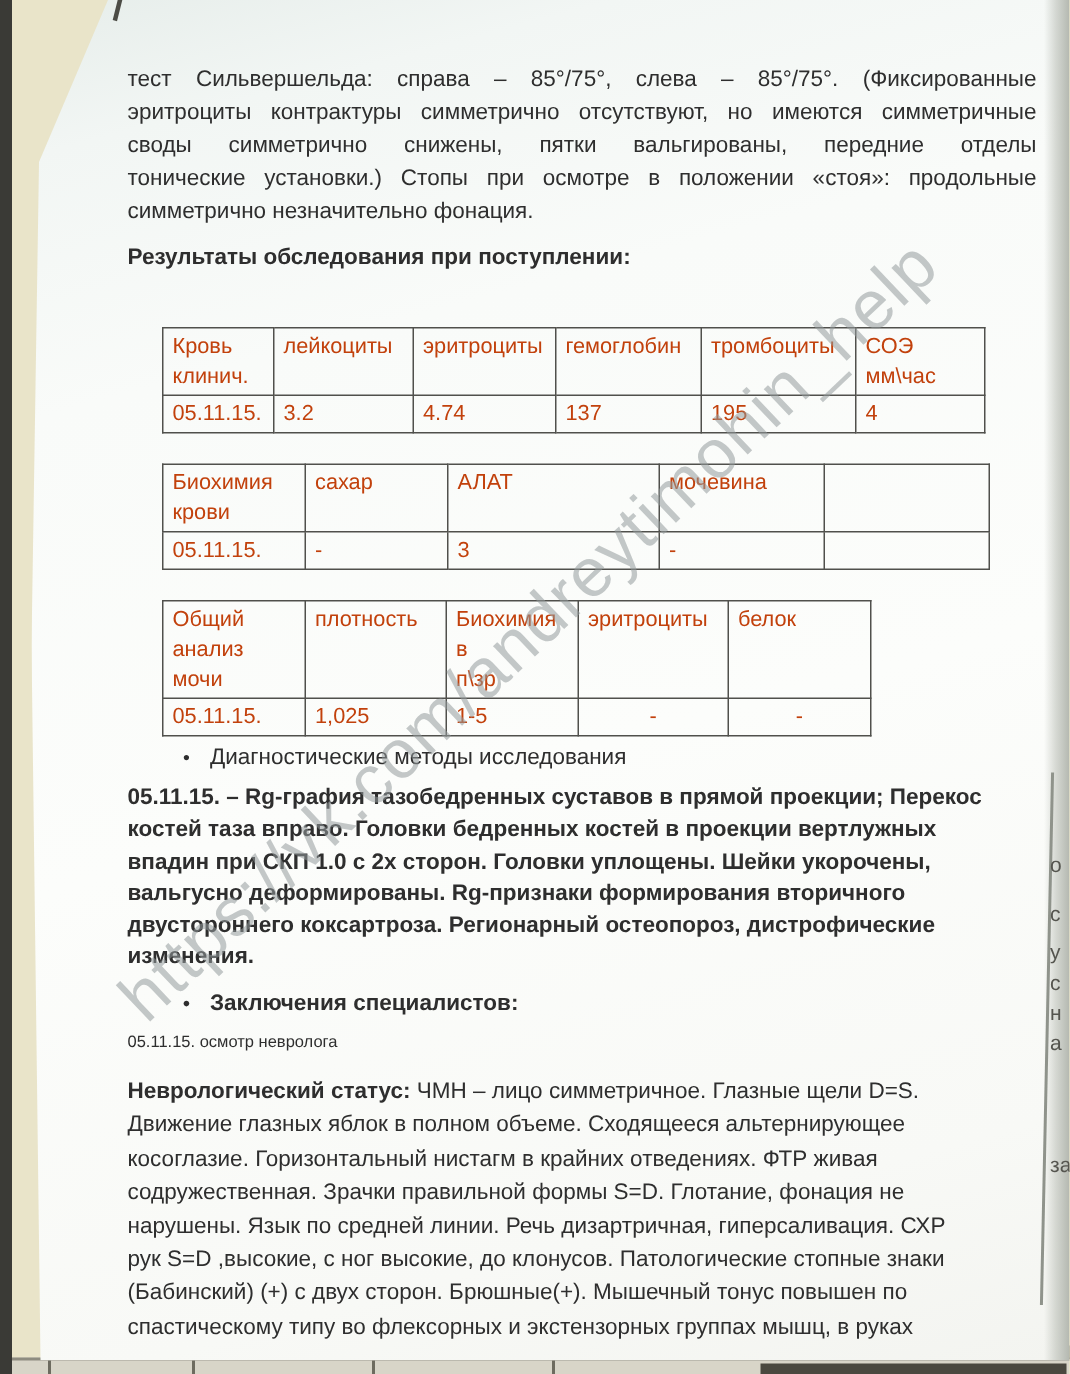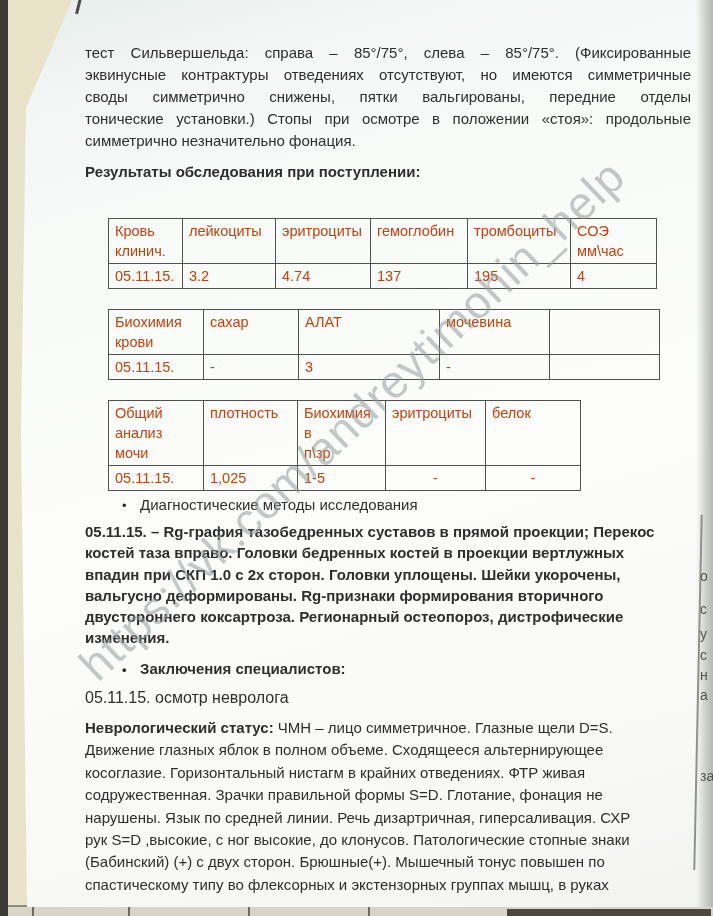--- a/index.html
+++ b/index.html
@@ -39,21 +39,21 @@
   #p1 { top:42px; }
   .jline { text-align:justify; text-align-last:justify; height:22px; overflow:hidden; }
   .jline.last { text-align-last:left; }
   .heading { position:absolute; left:85px; top:163px; font-size:15px; font-weight:bold; }
   .bullet { position:absolute; left:122px; font-size:15px; }
   .bullet .dot { display:inline-block; width:18px; font-size:13px; }
   #b-lab  { top:194px; }
   #b-diag { top:496px; }
   #b-concl{ top:660px;font-weight:bold; }
   #rg    { position:absolute; left:85px; top:521px; width:620px; font-size:15px; line-height:21.3px; white-space:pre-line;font-weight:bold; }
-  #ndate { position:absolute; left:85px; top:689px; font-size:16px; }
+  #ndate { position:absolute; left:85px; top:689px; font-size:11px; }
   #neuro { position:absolute; left:85px; top:717px; width:622px; font-size:15px; line-height:22.4px; white-space:pre-line; }
   #neuro b { font-weight:bold; }
   
   table { position:absolute; border-collapse:collapse; font-size:14.5px; line-height:20px; color:#c2410c;
           table-layout:fixed; }
   th, td { border:1px solid #50504c; padding:2px 6px; vertical-align:top; text-align:left;
            font-weight:normal; white-space:pre-line; overflow:hidden; }
   #t1 { left:108px; top:218px; width:548px; }
   #t2 { left:108px; top:309px; width:551px; }
   #t3 { left:108px; top:400px; width:472px;padding-left:40px; }
@@ -90,21 +90,21 @@
   <span class="el3">с</span>
   <span class="el4">н</span>
   <span class="el5">а</span>
   <span class="el6">за</span>
 </div>
 
 <div class="content">
 
   <div class="para" id="p1">
     <div class="jline">тест Сильвершельда: справа – 85°/75°, слева – 85°/75°. (Фиксированные</div>
-    <div class="jline">эквинусные контрактуры отведениях отсутствуют, но имеются симметричные</div>
+    <div class="jline">эритроциты контрактуры симметрично отсутствуют, но имеются симметричные</div>
     <div class="jline">своды симметрично снижены, пятки вальгированы, передние отделы</div>
     <div class="jline">тонические установки.) Стопы при осмотре в положении «стоя»: продольные</div>
     <div class="jline last">симметрично незначительно фонация.</div>
   </div>
 
   <div class="heading">Результаты обследования при поступлении:</div>
 
 
   <table id="t1">
     <colgroup>

